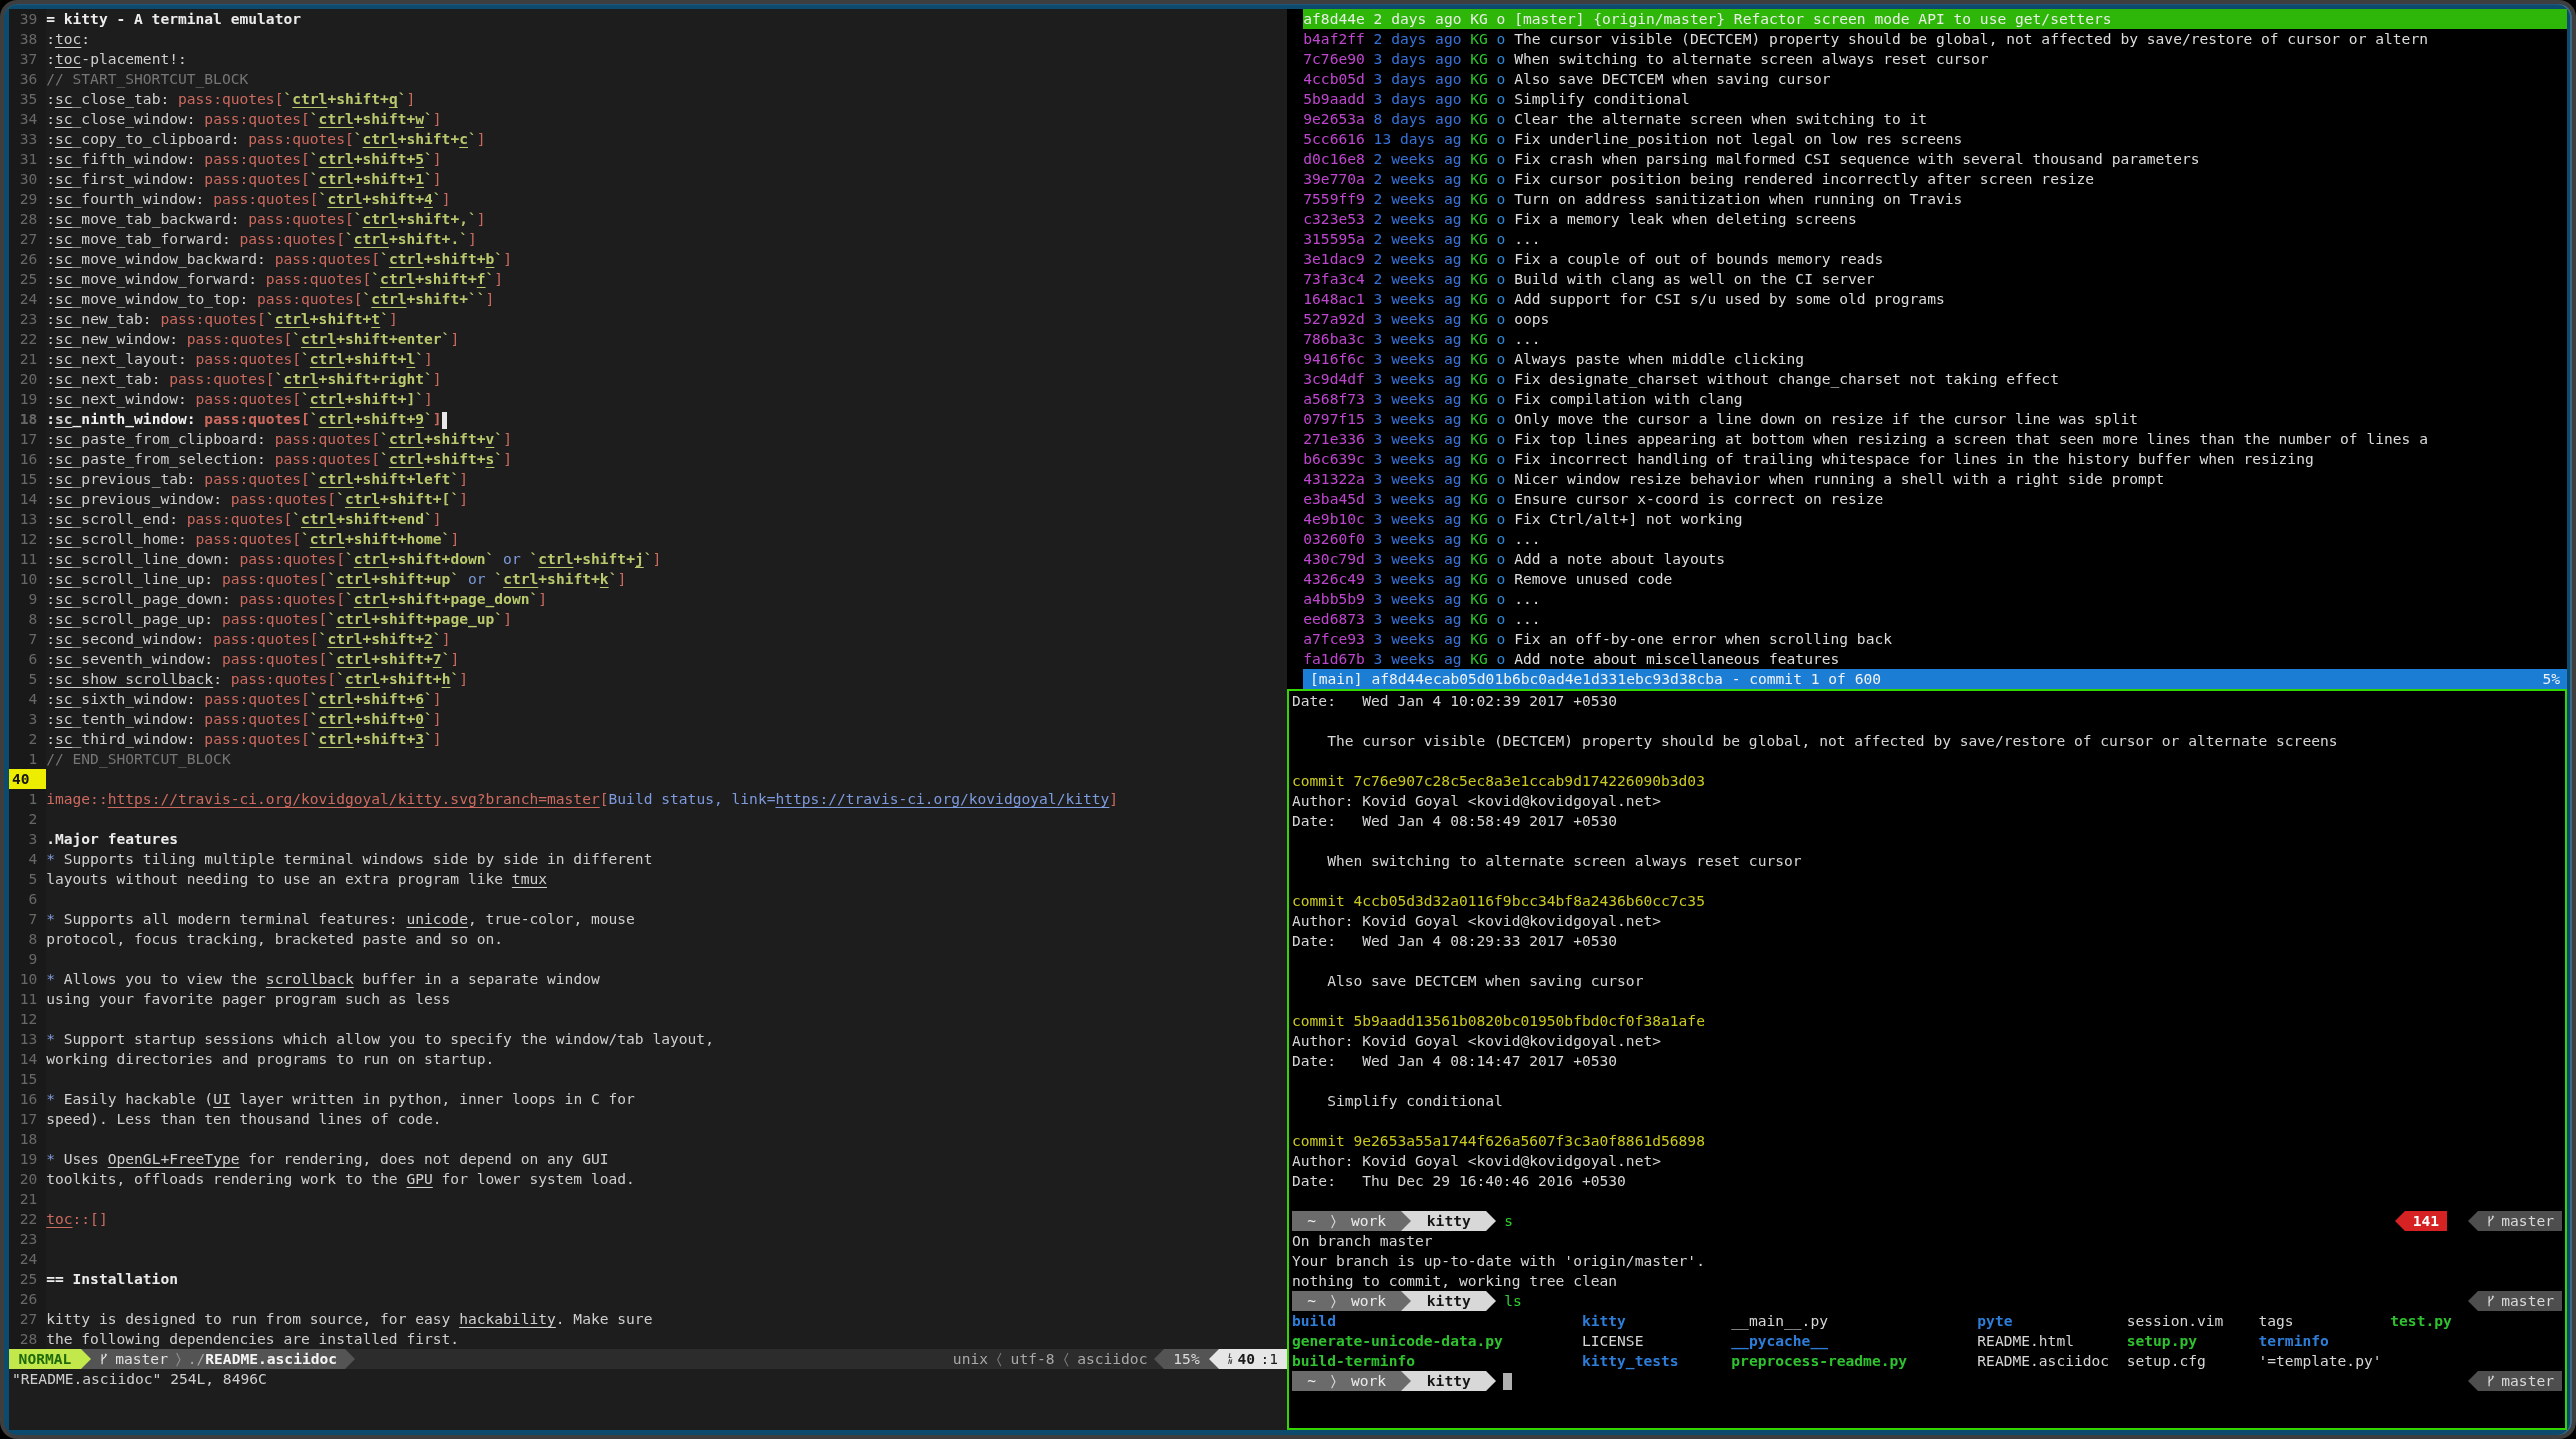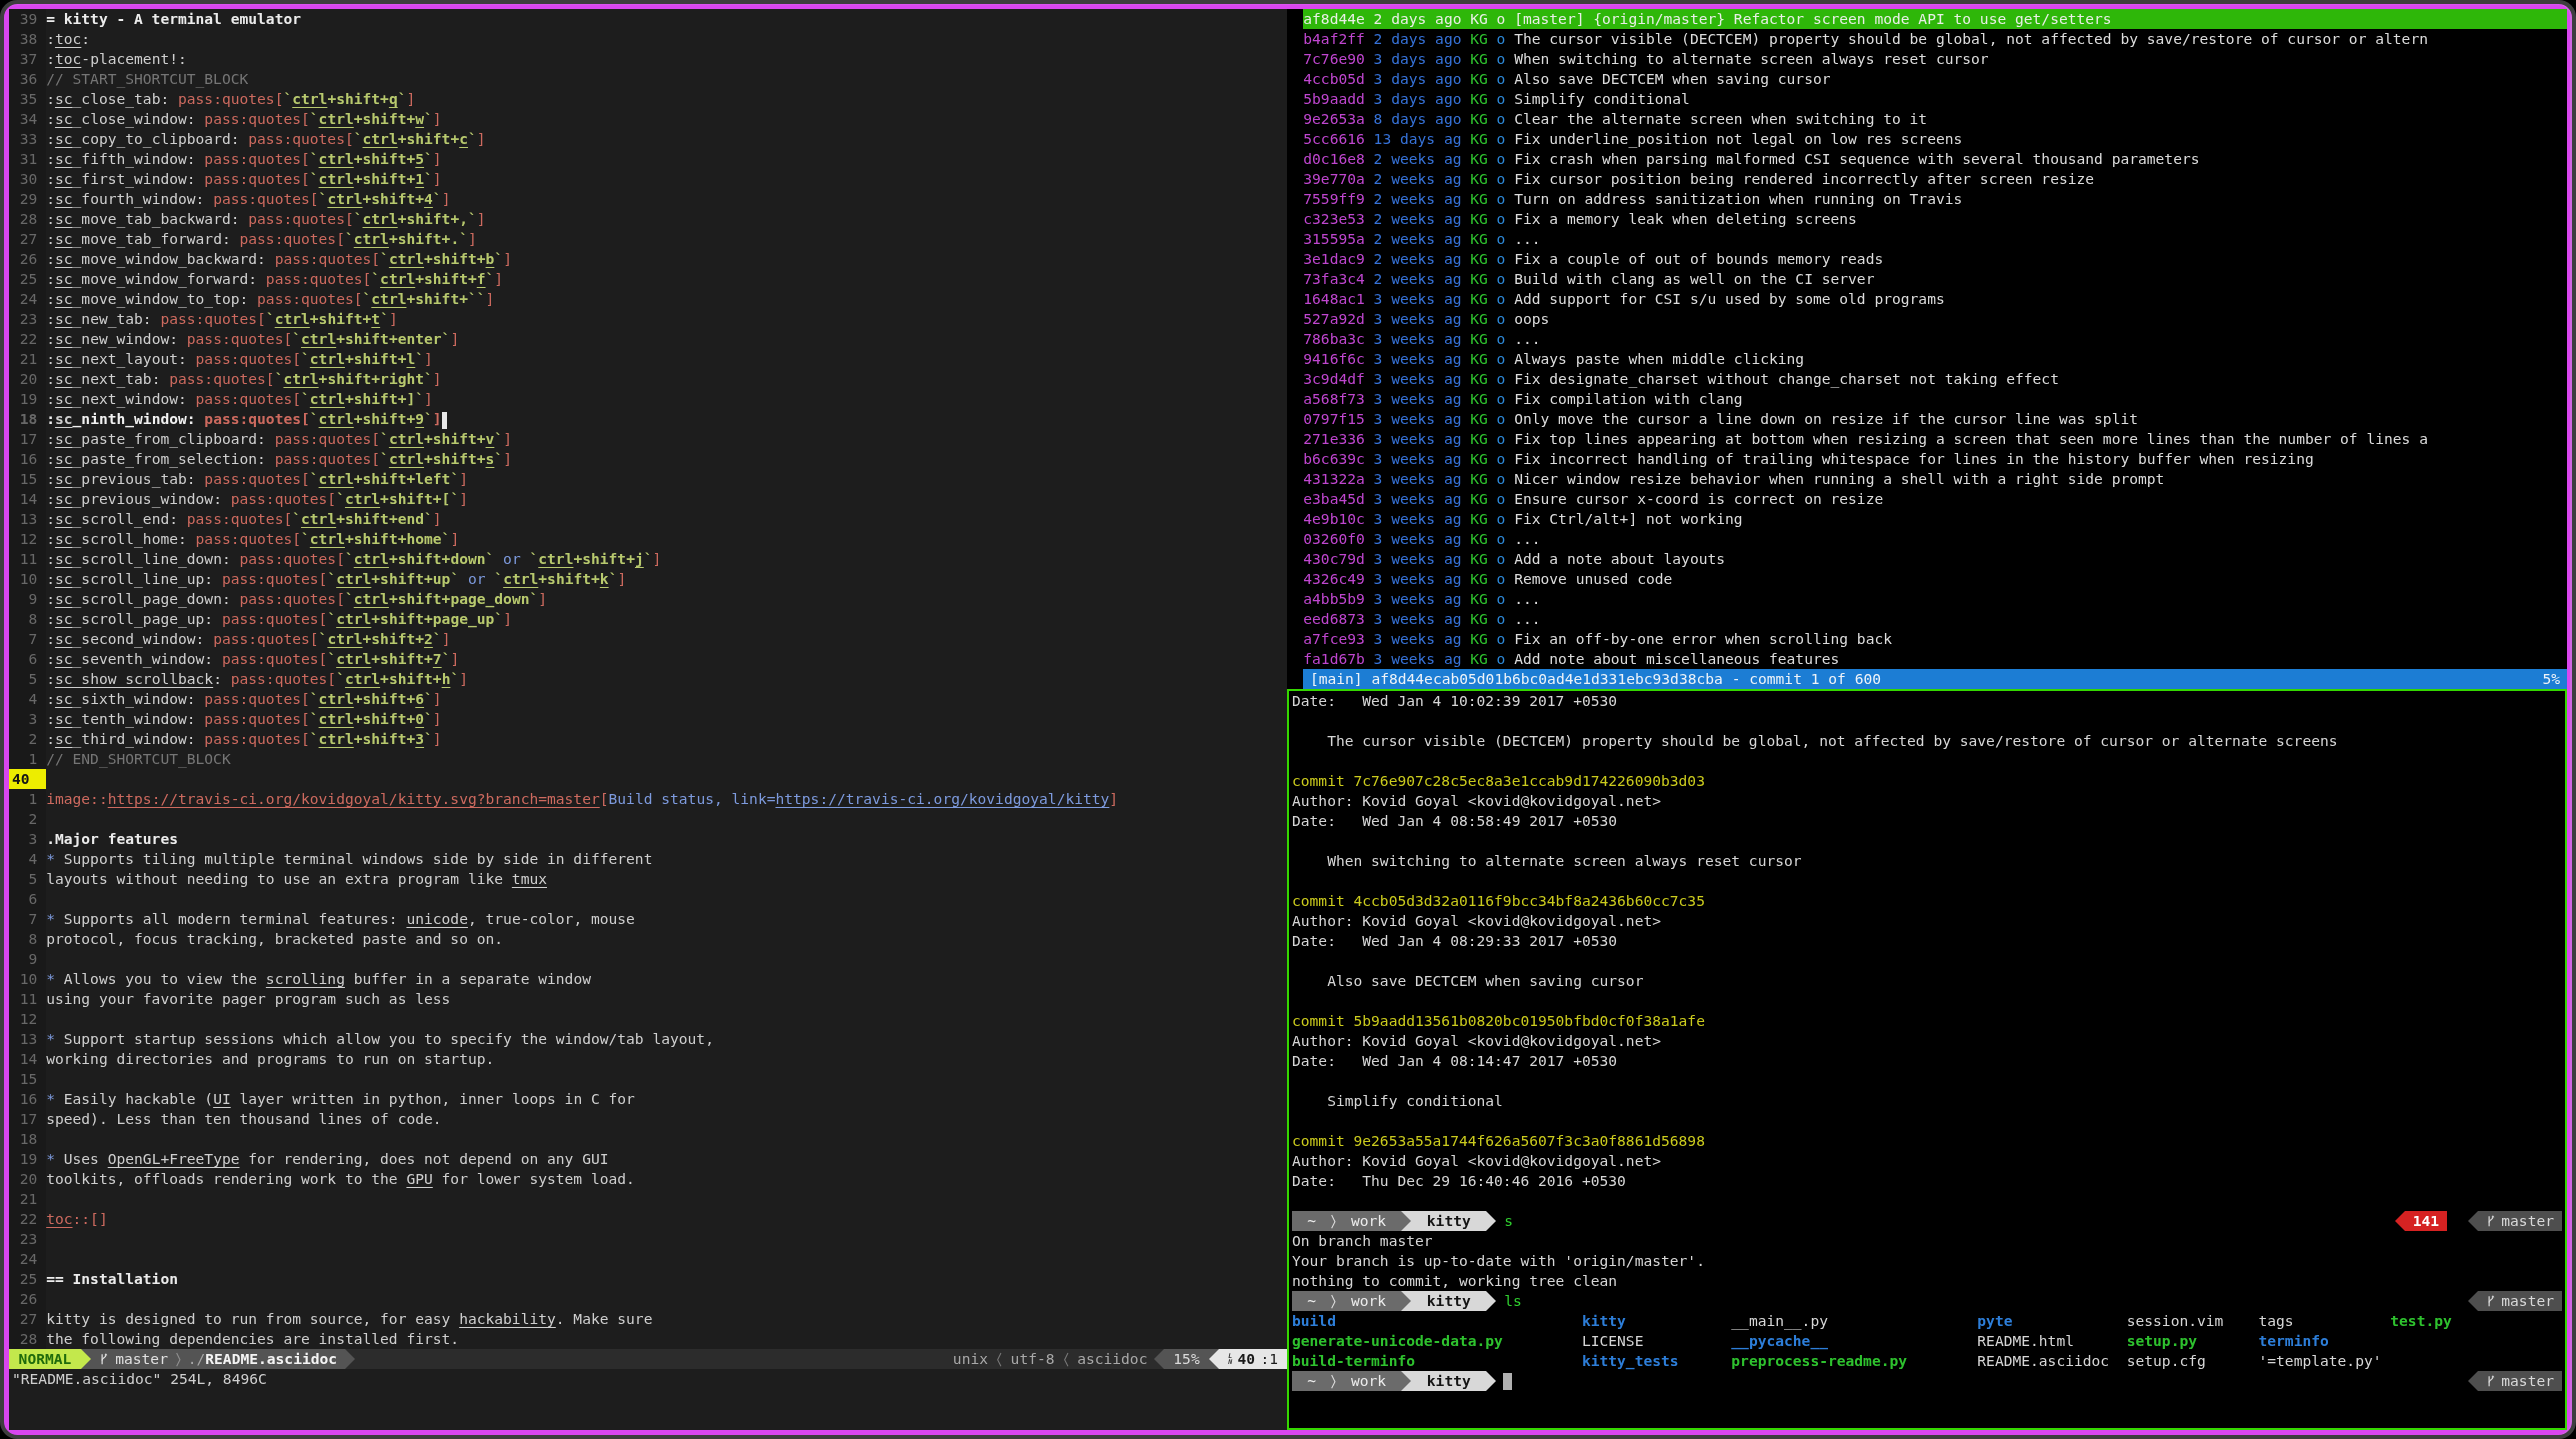--- a/index.html
+++ b/index.html
@@ -8,21 +8,21 @@
     --frame:#3e3e3e;
     --fg:#cfcfcf; --white:#ececec; --comment:#757575;
     --red:#cd6a5f; --key:#b8c96e; --blu:#7d9add;
     --sel-green:#2eb709; --border-green:#35d600; --bar-blue:#1c7dd4;
     --hash:#bf46cf; --dateblu:#3672d8; --kg:#2ec22e; --yel:#cbcb1d;
     --dir:#2d7ed9; --exe:#2ec22e; --plain:#d6d6d6;
     --pgray:#6b6b6b; --plight:#d8d8d8; --rgray:#4e4e4e; --rred:#d62222;
   }
   *{box-sizing:border-box;margin:0;padding:0}
   body{width:2576px;height:1439px;background:#000;font-family:"DejaVu Sans Mono","Liberation Mono",monospace;font-size:14.6px;overflow:hidden}
-  .frame{width:2576px;height:1439px;border:4.6px solid var(--frame);border-radius:17.3px;background:#d946ef;padding:5.3px;box-shadow:inset 0 1.3px 0 rgba(255,255,255,.07), inset -2px 0 0 rgba(190,190,190,.28)}
+  .frame{width:2576px;height:1439px;border:4.6px solid var(--frame);border-radius:17.3px;background:#0c4a6e;padding:5.3px;box-shadow:inset 0 1.3px 0 rgba(255,255,255,.07), inset -2px 0 0 rgba(190,190,190,.28)}
   .screen{display:flex;width:100%;height:100%}
   
   .vim-pane{width:1278px;background:var(--vim-bg);display:flex;flex-direction:column;overflow:hidden}
   .vrow{display:flex;height:var(--rh);line-height:var(--rh);white-space:pre;overflow:hidden}
   .gut{flex:none;width:4.2ch;text-align:right;padding-right:1ch;color:#686868;background:#191919}
   .gut.cur{background:#eded00;color:#161616;text-align:left;padding-left:.3ch;font-weight:bold}
   .vtext{white-space:pre;overflow:hidden}
   .vrow.bold span{font-weight:bold}
   .vrow.bold .sg-d{color:#f2f2f2}
   .sg-d{color:var(--fg)} .sg-w{color:var(--white);font-weight:bold}
@@ -121,21 +121,21 @@
           <div class="vrow"><span class="gut cur">40</span><span class="vtext"></span></div>
           <div class="vrow"><span class="gut">1</span><span class="vtext"><span class="sg-r">image::</span><span class="sg-ru">https://travis-ci.org/kovidgoyal/kitty.svg?branch=master</span><span class="sg-r">[</span><span class="sg-b">Build status, link=</span><span class="sg-bu">https://travis-ci.org/kovidgoyal/kitty</span><span class="sg-r">]</span></span></div>
           <div class="vrow"><span class="gut">2</span><span class="vtext"></span></div>
           <div class="vrow"><span class="gut">3</span><span class="vtext"><span class="sg-w">.Major features</span></span></div>
           <div class="vrow"><span class="gut">4</span><span class="vtext"><span class="sg-st">* </span><span class="sg-d">Supports tiling multiple terminal windows side by side in different</span></span></div>
           <div class="vrow"><span class="gut">5</span><span class="vtext"><span class="sg-d">layouts without needing to use an extra program like </span><span class="sg-u">tmux</span></span></div>
           <div class="vrow"><span class="gut">6</span><span class="vtext"></span></div>
           <div class="vrow"><span class="gut">7</span><span class="vtext"><span class="sg-st">* </span><span class="sg-d">Supports all modern terminal features: </span><span class="sg-u">unicode</span><span class="sg-d">, true-color, mouse</span></span></div>
           <div class="vrow"><span class="gut">8</span><span class="vtext"><span class="sg-d">protocol, focus tracking, bracketed paste and so on.</span></span></div>
           <div class="vrow"><span class="gut">9</span><span class="vtext"></span></div>
-          <div class="vrow"><span class="gut">10</span><span class="vtext"><span class="sg-st">* </span><span class="sg-d">Allows you to view the </span><span class="sg-u">scrolling</span><span class="sg-d"> buffer in a separate window</span></span></div>
+          <div class="vrow"><span class="gut">10</span><span class="vtext"><span class="sg-st">* </span><span class="sg-d">Allows you to view the </span><span class="sg-u">scrollback</span><span class="sg-d"> buffer in a separate window</span></span></div>
           <div class="vrow"><span class="gut">11</span><span class="vtext"><span class="sg-d">using your favorite pager program such as less</span></span></div>
           <div class="vrow"><span class="gut">12</span><span class="vtext"></span></div>
           <div class="vrow"><span class="gut">13</span><span class="vtext"><span class="sg-st">* </span><span class="sg-d">Support startup sessions which allow you to specify the window/tab layout,</span></span></div>
           <div class="vrow"><span class="gut">14</span><span class="vtext"><span class="sg-d">working directories and programs to run on startup.</span></span></div>
           <div class="vrow"><span class="gut">15</span><span class="vtext"></span></div>
           <div class="vrow"><span class="gut">16</span><span class="vtext"><span class="sg-st">* </span><span class="sg-d">Easily hackable (</span><span class="sg-u">UI</span><span class="sg-d"> layer written in python, inner loops in C for</span></span></div>
           <div class="vrow"><span class="gut">17</span><span class="vtext"><span class="sg-d">speed). Less than ten thousand lines of code.</span></span></div>
           <div class="vrow"><span class="gut">18</span><span class="vtext"></span></div>
           <div class="vrow"><span class="gut">19</span><span class="vtext"><span class="sg-st">* </span><span class="sg-d">Uses </span><span class="sg-u">OpenGL+FreeType</span><span class="sg-d"> for rendering, does not depend on any GUI</span></span></div>
           <div class="vrow"><span class="gut">20</span><span class="vtext"><span class="sg-d">toolkits, offloads rendering work to the </span><span class="sg-u">GPU</span><span class="sg-d"> for lower system load.</span></span></div>

